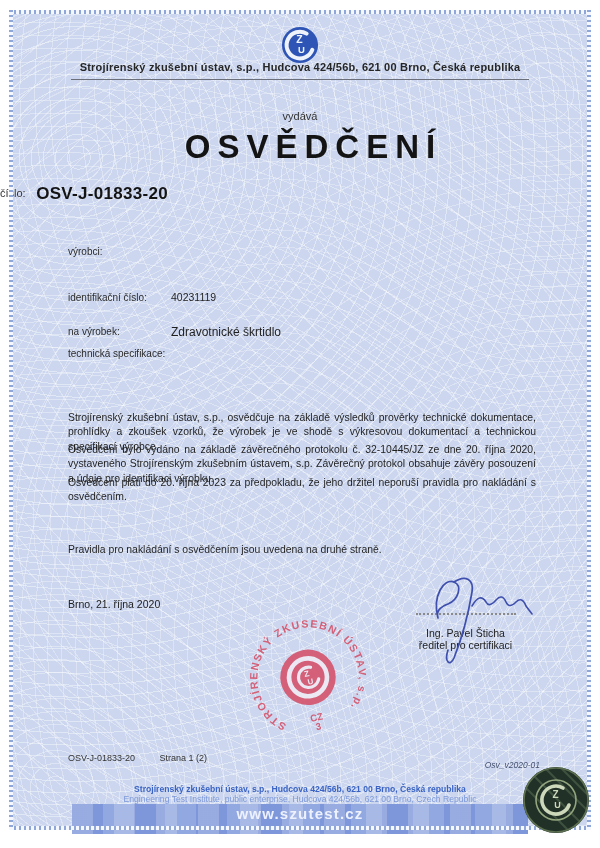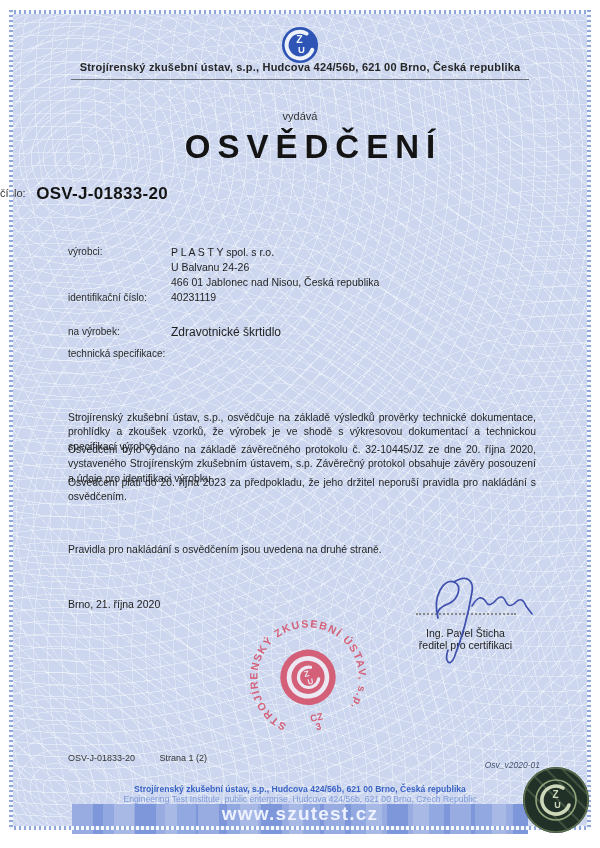--- a/index.html
+++ b/index.html
@@ -73,21 +73,21 @@
   .foot-version{position:absolute;right:0;top:7px;font-size:8.5px;font-style:italic;color:#44506e;}
 
   
   .bot-cz{left:40px;right:40px;top:784px;text-align:center;font-size:8.6px;font-weight:bold;color:#3a63c4;}
   .bot-en{left:40px;right:40px;top:794px;text-align:center;font-size:8.6px;color:#7d98d8;}
   .www-band{
     left:72px;right:72px;top:804px;height:30px;line-height:19px;text-align:center;
     background:
       repeating-linear-gradient(90deg, rgba(255,255,255,.20) 0 21px, rgba(255,255,255,0) 21px 42px),
       repeating-linear-gradient(90deg,#7e97da 0 31px,#92a8e0 31px 62px);
-    color:#eef2ff;font-size:19px;font-weight:bold;letter-spacing:1.2px;
+    color:#eef2ff;font-size:15px;font-weight:bold;letter-spacing:1.2px;
   }
 
   .hologram{left:522px;top:766px;width:68px;height:68px;z-index:5;}
 </style>
 </head>
 <body>
 
 <div class="sheet">
   <div class="edge t"></div>
   <div class="edge b"></div>
@@ -107,25 +107,20 @@
 
 <div class="abs vydava">vydává</div>
 <div class="abs main-title">OSVĚDČENÍ</div>
 <div class="abs number-row">
   <span class="number-label">číslo:</span>
   <span class="number-value">OSV-J-01833-20</span>
 </div>
 
 <div class="abs frow r-manufacturer">
   <span class="flabel">výrobci:</span>
-  <div class="fvalue">
-    <div>P L A S T Y spol. s r.o.</div>
-    <div>U Balvanu 24-26</div>
-    <div>466 01 Jablonec nad Nisou, Česká republika</div>
-  </div>
 </div>
 
 <div class="abs frow r-id">
   <span class="flabel">identifikační číslo:</span>
   <div class="fvalue">40231119</div>
 </div>
 
 <div class="abs frow r-product">
   <span class="flabel">na výrobek:</span>
   <div class="fvalue">Zdravotnické škrtidlo</div>

